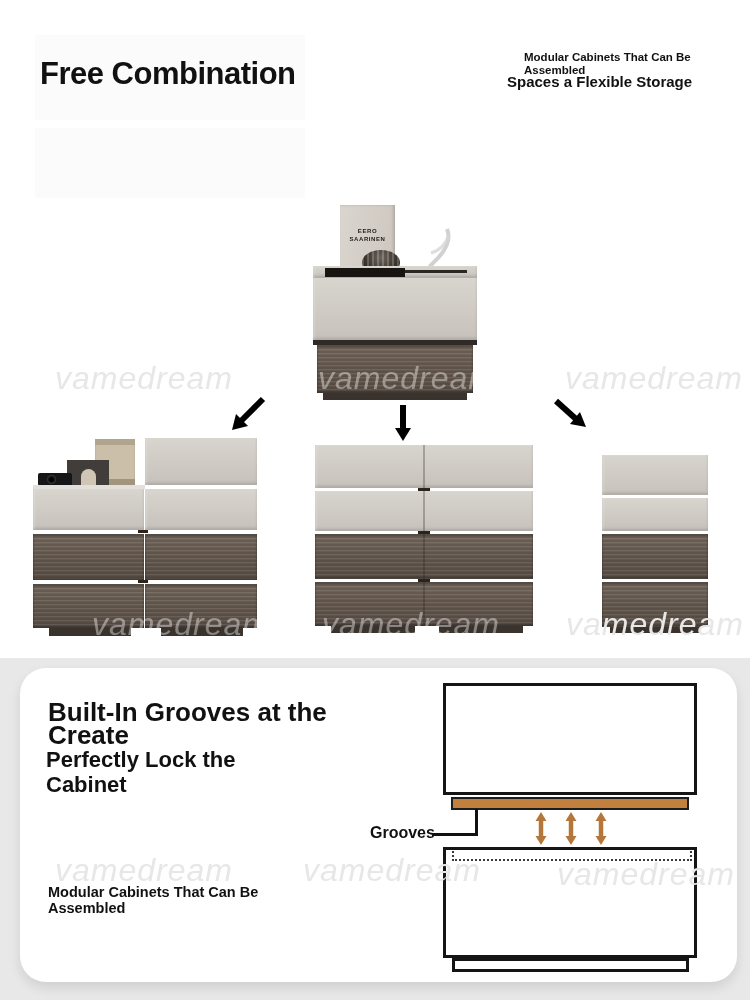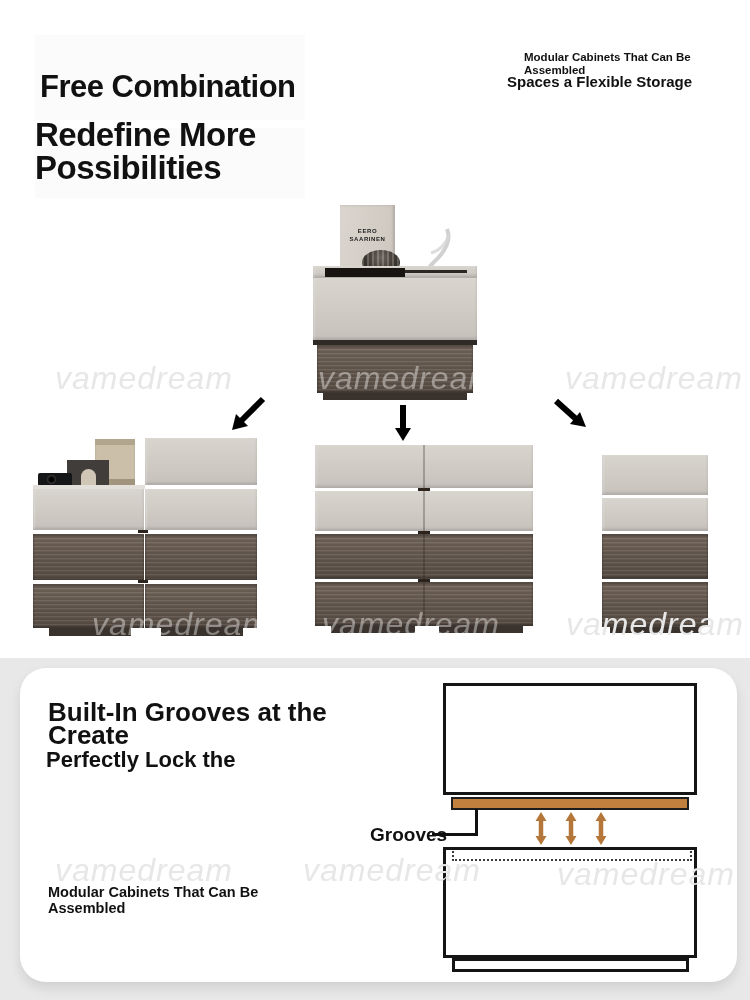--- a/index.html
+++ b/index.html
@@ -2,21 +2,21 @@
 <html><head>
 <meta charset="utf-8">
 <style>
   html,body{margin:0;padding:0;}
   .page{position:relative;width:750px;height:1000px;background:#ffffff;overflow:hidden;
         font-family:"Liberation Sans",sans-serif;color:#111;}
   .abs{position:absolute;}
 
   
   .bg-soft{background:#fbfbfb;}
-  .title{left:40px;top:56px;font-size:31px;font-weight:700;letter-spacing:-0.5px;margin-top:13px;}
+  .title{left:40px;top:56px;font-size:31px;font-weight:700;letter-spacing:-0.5px;}
   .headline{left:35px;top:118px;font-size:33px;line-height:33px;font-weight:700;letter-spacing:-0.5px;}
   .headline span,.note span,.note-sub span,.two-line span{display:block;}
   .note{left:524px;top:51px;font-size:11.5px;line-height:12.5px;font-weight:700;}
   .note-sub{left:507px;top:73px;font-size:15px;line-height:18.5px;font-weight:700;}
 
   
   .gray-face{background:linear-gradient(180deg,#d8d4ce 0%,#cfcac4 55%,#c6c1bb 100%);
              box-shadow:inset 0 -2px 3px rgba(0,0,0,.14), inset 2px 0 2px rgba(255,255,255,.3);}
   .wood-face{background-image:
       repeating-linear-gradient(180deg, rgba(255,255,255,.07) 0 1px, rgba(0,0,0,0) 1px 2px, rgba(0,0,0,.08) 2px 4px),
@@ -53,39 +53,35 @@
   
   .band{left:0;top:658px;width:750px;height:342px;background:#e8e8e8;}
   .card{left:20px;top:668px;width:717px;height:314px;background:#ffffff;border-radius:26px;
         box-shadow:0 6px 12px rgba(0,0,0,.10);}
   .card-h1{left:48px;top:701px;font-size:26px;line-height:23px;font-weight:700;}
   .card-h2{left:46px;top:747px;font-size:22px;line-height:25px;font-weight:700;}
   .card-f1{left:48px;top:884px;font-size:14.5px;line-height:16px;font-weight:700;}
   .card-f2{left:46px;top:917px;font-size:16px;line-height:18.5px;font-weight:700;}
   .diag-rect{background:#fff;border:3px solid #151515;}
   .strip{background:#c2803e;border:2px solid #1d1d1d;}
-  .grooves-label{left:370px;top:824px;width:62px;text-align:center;font-size:19px;font-weight:700;}
+  .grooves-label{left:370px;top:824px;width:62px;text-align:center;font-size:16px;font-weight:700;}
   .conn-h{left:432px;top:833px;width:46px;height:3px;background:#111;}
   .conn-v{left:475px;top:809px;width:3px;height:27px;background:#111;}
   .dotted-groove{left:452px;top:851px;width:236px;height:8px;
                  border-left:2px dotted #3a3a3a;border-right:2px dotted #3a3a3a;border-bottom:2px dotted #3a3a3a;}
 </style>
 </head>
 <body>
 
 <div class="page">
 
   <div class="abs bg-soft" style="left:35px;top:35px;width:270px;height:85px;"></div>
   <div class="abs bg-soft" style="left:35px;top:128px;width:270px;height:70px;"></div>
 
   <div class="abs title">Free Combination</div>
-  <div class="abs headline">
-    <span>Redefine More</span>
-    <span>Possibilities</span>
-  </div>
   <div class="abs note">
     <span>Modular Cabinets That Can Be</span>
     <span>Assembled</span>
   </div>
   <div class="abs note-sub">
     <span>Spaces a Flexible Storage</span>
   </div>
 
   <div class="abs" style="left:313px;top:200px;width:164px;height:200px;">
     <div class="abs hero-book" style="left:27px;top:5px;width:55px;height:67px;">
@@ -178,20 +174,21 @@
 
   <div class="abs band"></div>
   <div class="abs card"></div>
 
   <div class="abs card-h1 two-line">
     <span>Built-In Grooves at the</span>
     <span>Create</span>
   </div>
   <div class="abs card-h2 two-line">
     <span>Perfectly Lock the</span>
+    <span>Cabinet</span>
   </div>
 
   <div class="abs diag-rect" style="left:443px;top:683px;width:248px;height:106px;"></div>
   <div class="abs strip" style="left:451px;top:797px;width:234px;height:9px;"></div>
   <div class="abs conn-v"></div>
   <div class="abs conn-h"></div>
   <div class="abs grooves-label">Grooves</div>
 
   <svg class="abs" style="left:533px;top:812px;" width="16" height="33">
     <path d="M8 7 L8 26" stroke="#b5763a" stroke-width="4.5"></path>

